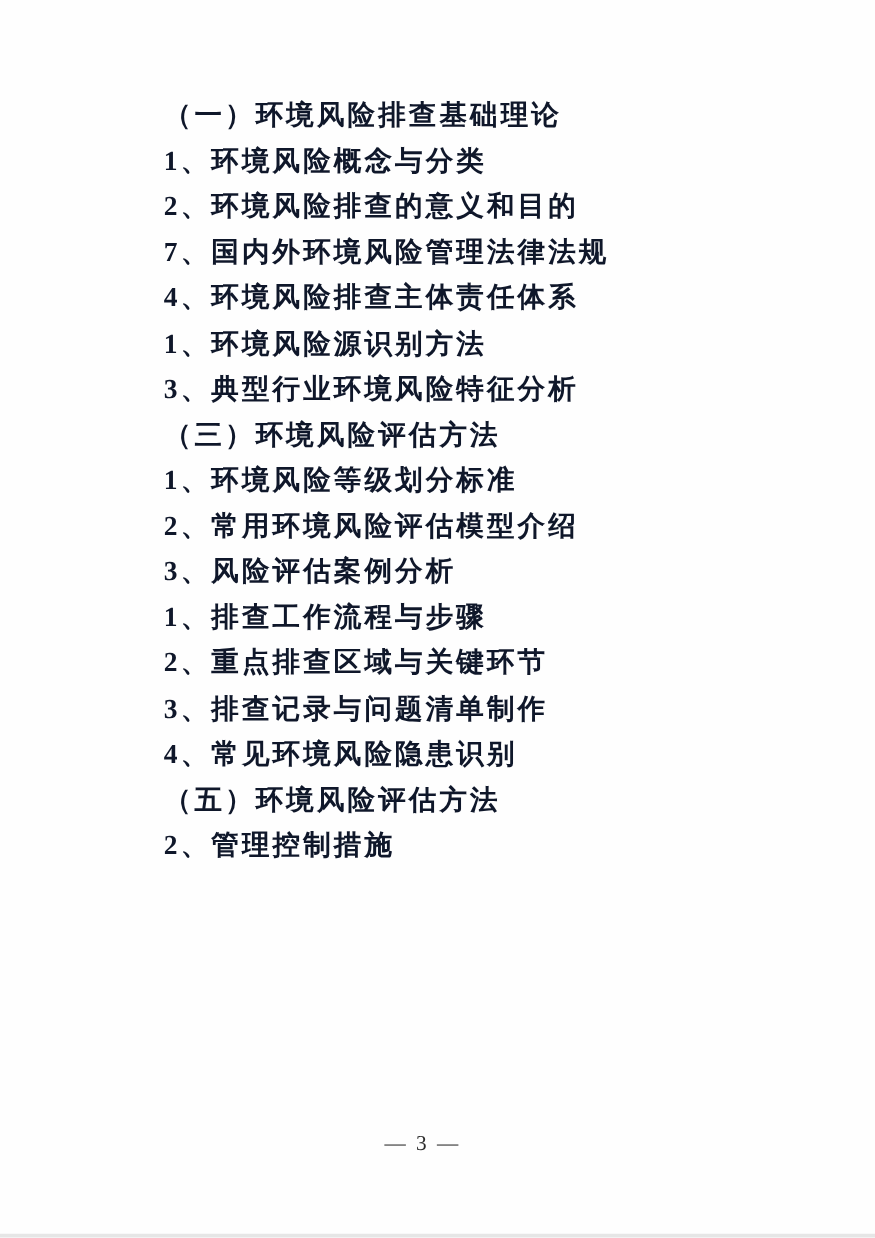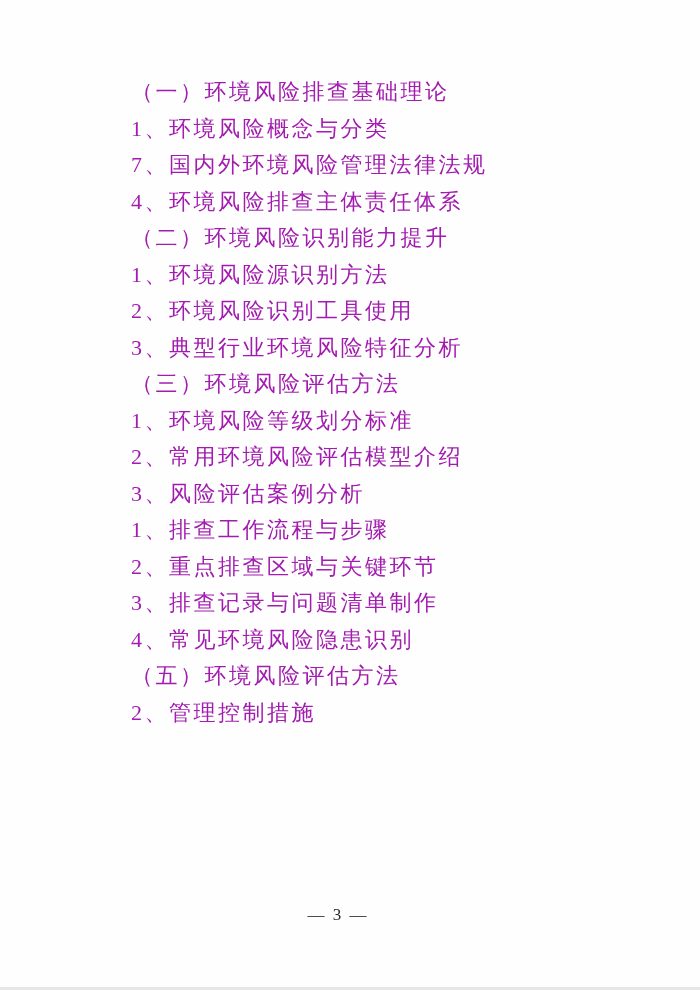--- a/index.html
+++ b/index.html
@@ -26,23 +26,23 @@
     position: absolute;
     left: 131px;
     top: 74px;
   }
   .line {
     margin: 0;
     height: 36.5px;
     line-height: 36.5px;
     font-size: 22px;
     letter-spacing: 2.5px;
-    color: #a21caf;
+    color: #0f172a;
     white-space: nowrap;
-    font-weight: 400;
+    font-weight: 700;
   }
   .footer {
     position: absolute;
     top: 903px;
     left: 0;
     width: 676px;
     text-align: center;
     font-size: 17px;
     letter-spacing: 2px;
     color: #2b2b2b;
@@ -58,25 +58,24 @@
   }
 </style>
 </head>
 <body>
 
 <div class="page">
 
   <div class="text-block">
     <p class="line">（一）环境风险排查基础理论</p>
     <p class="line">1、环境风险概念与分类</p>
+    <p class="line">2、环境风险排查的意义和目的</p>
     <p class="line">7、国内外环境风险管理法律法规</p>
     <p class="line">4、环境风险排查主体责任体系</p>
-    <p class="line">（二）环境风险识别能力提升</p>
     <p class="line">1、环境风险源识别方法</p>
-    <p class="line">2、环境风险识别工具使用</p>
     <p class="line">3、典型行业环境风险特征分析</p>
     <p class="line">（三）环境风险评估方法</p>
     <p class="line">1、环境风险等级划分标准</p>
     <p class="line">2、常用环境风险评估模型介绍</p>
     <p class="line">3、风险评估案例分析</p>
     <p class="line">1、排查工作流程与步骤</p>
     <p class="line">2、重点排查区域与关键环节</p>
     <p class="line">3、排查记录与问题清单制作</p>
     <p class="line">4、常见环境风险隐患识别</p>
     <p class="line">（五）环境风险评估方法</p>

